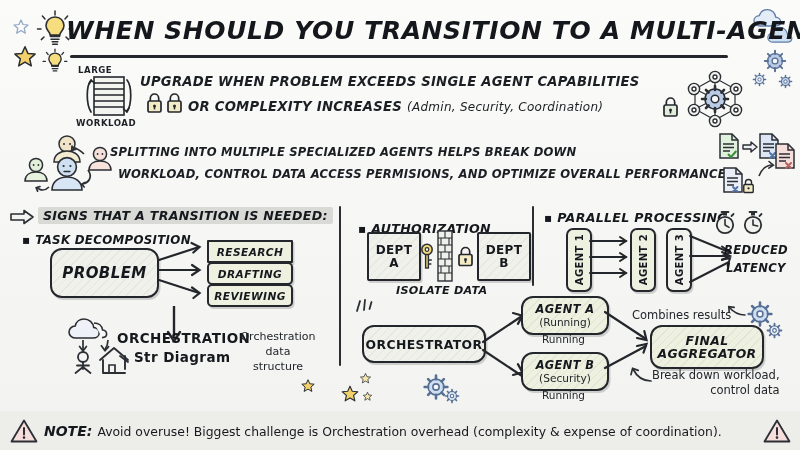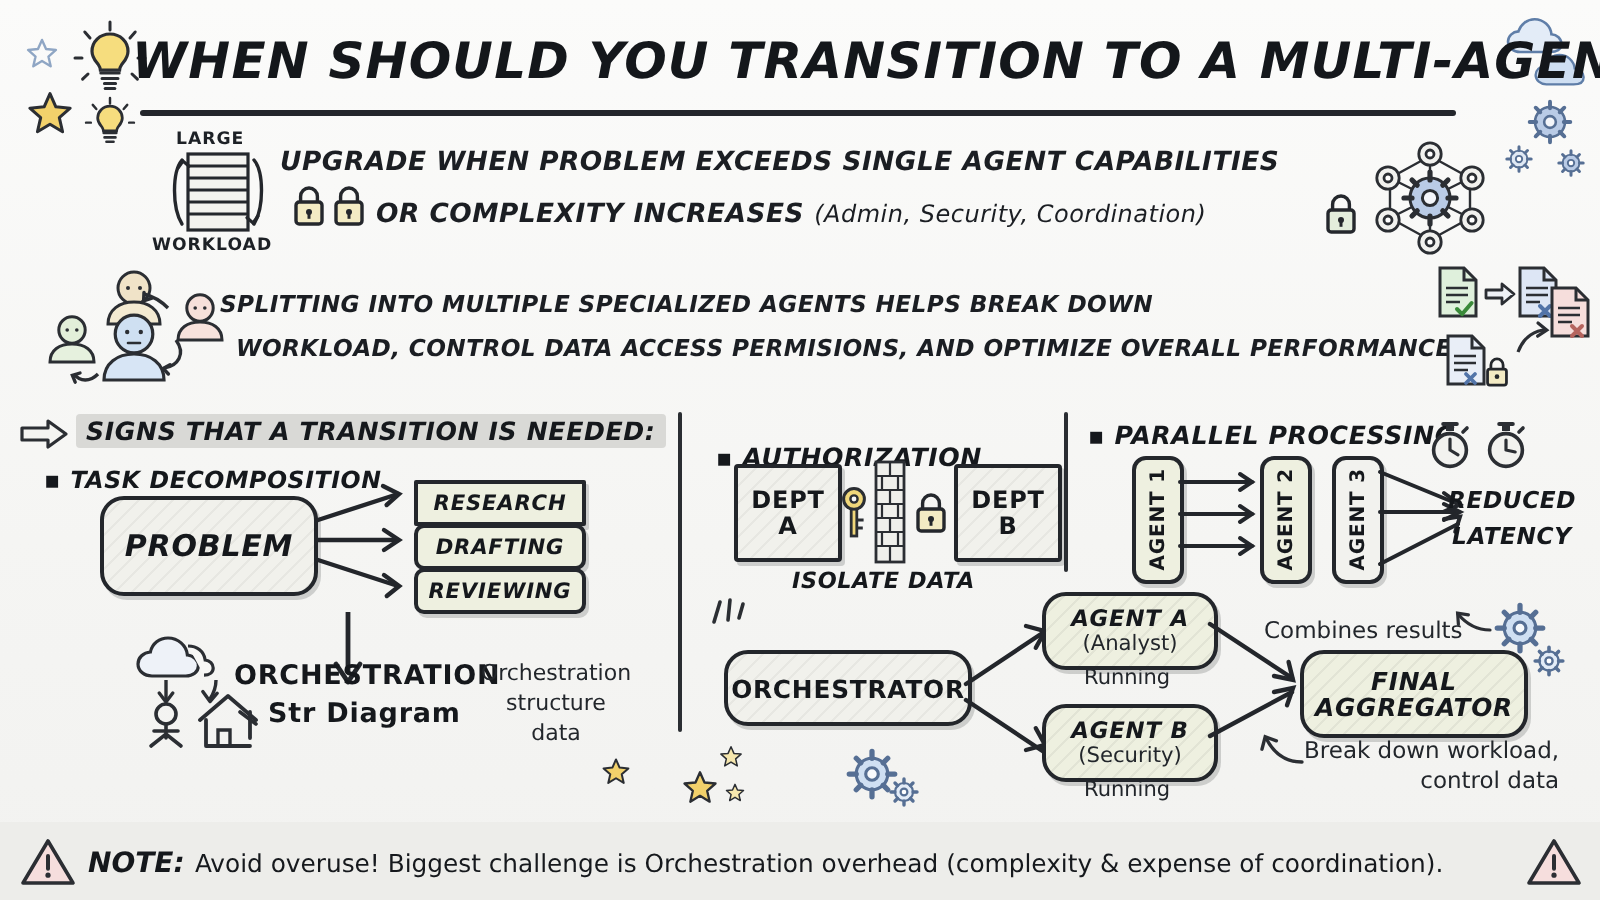--- a/index.html
+++ b/index.html
@@ -121,21 +121,21 @@
         <g stroke="#566f94" stroke-width="3.2" stroke-linecap="round">
           <path d="M16 3v4M16 25v4M3 16h4M25 16h4M7 7l2.6 2.6M22.4 22.4L25 25M25 7l-2.6 2.6M9.6 22.4L7 25"></path>
         </g>
       </svg>
   </div>
 
   <div class="abs title hand" style="left:66px;top:16px;">WHEN SHOULD YOU TRANSITION TO A MULTI-AGENT?</div>
   <div class="abs rule" style="left:70px;top:55px;width:658px;"></div>
 
   <div class="abs" style="left:78px;top:66px;width:62px;height:62px;">
-    <div class="abs label-cap" style="left:10px;top:-1px;">LARGE</div>
+    <div class="abs label-cap" style="left:0;top:-1px;">LARGE</div>
     <svg class="abs" style="left:0;top:9px;" width="62" height="46" viewBox="0 0 62 46">
       <rect x="16" y="2" width="30" height="38" fill="#f3f3ef" stroke="#24272c" stroke-width="1.6"></rect>
       <g stroke="#24272c" stroke-width="1.4">
           <path d="M16 8h30M16 14h30M16 20h30M16 26h30M16 32h30"></path>
         </g>
       <path d="M13 5c-5 6-5 24 0 32" fill="none" stroke="#24272c" stroke-width="1.7" stroke-linecap="round"></path>
       <path d="M49 5c5 6 5 24 0 32" fill="none" stroke="#24272c" stroke-width="1.7" stroke-linecap="round"></path>
       <path d="M11 9l2.5-3.5 3 2.6" fill="none" stroke="#24272c" stroke-width="1.6" stroke-linecap="round"></path>
       <path d="M51 33l-2.5 3.5-3-2.6" fill="none" stroke="#24272c" stroke-width="1.6" stroke-linecap="round"></path>
     </svg>
@@ -360,22 +360,22 @@
       <path d="M45 61v-8h6v8" fill="none" stroke="#2b2e33" stroke-width="1.7"></path>
       <path d="M56 44l8 6" fill="none" stroke="#2b2e33" stroke-width="1.8" stroke-linecap="round"></path>
     </svg>
   </div>
 
   <div class="abs hand" style="left:117px;top:330px;font-size:13.5px;font-style:normal;font-weight:700;">ORCHESTRATION</div>
   <div class="abs hand" style="left:134px;top:349px;font-size:13.5px;font-style:normal;font-weight:700;">Str Diagram</div>
 
   <div class="abs cursive" style="left:229px;top:330px;text-align:center;width:98px;line-height:1.35;">
     <div>Orchestration</div>
+    <div>data</div>
     <div>structure</div>
-    <div>data</div>
   </div>
 
   <div class="abs" style="left:358px;top:218px;white-space:nowrap;">
     <span class="bullet-dot">▪</span>
     <span class="sect">AUTHORIZATION</span>
   </div>
 
   <div class="abs box hatch" style="left:367px;top:232px;width:50px;height:45px;border-radius:2px;flex-direction:column;line-height:1.05;">
     <span class="hand" style="font-size:12px;font-style:normal;">DEPT</span>
     <span class="hand" style="font-size:12px;font-style:normal;">A</span>
@@ -490,21 +490,21 @@
     <g fill="none" stroke="#23262b" stroke-width="2.2" stroke-linecap="round">
       <path d="M1 42 L40 16"></path>
         <path d="M31 13l9.5 2.6-4.6 8.3"></path>
       <path d="M1 50 L40 76"></path>
         <path d="M31 75l9.5-2.6-4.6-8.3"></path>
     </g>
   </svg>
 
   <div class="abs box round greenhatch" style="left:521px;top:296px;width:84px;height:35px;flex-direction:column;line-height:1.08;">
     <span class="hand" style="font-size:11.4px;">AGENT A</span>
-    <span class="cursive" style="font-size:10.6px;">(Analyst)</span>
+    <span class="cursive" style="font-size:10.6px;">(Running)</span>
   </div>
   <div class="abs cursive" style="left:542px;top:333px;font-size:10.5px;">Running</div>
 
   <div class="abs box round greenhatch" style="left:521px;top:352px;width:84px;height:35px;flex-direction:column;line-height:1.08;">
     <span class="hand" style="font-size:11.4px;">AGENT B</span>
     <span class="cursive" style="font-size:10.6px;">(Security)</span>
   </div>
   <div class="abs cursive" style="left:542px;top:389px;font-size:10.5px;">Running</div>
 
   <svg class="abs" style="left:604px;top:306px;" width="48" height="72">

